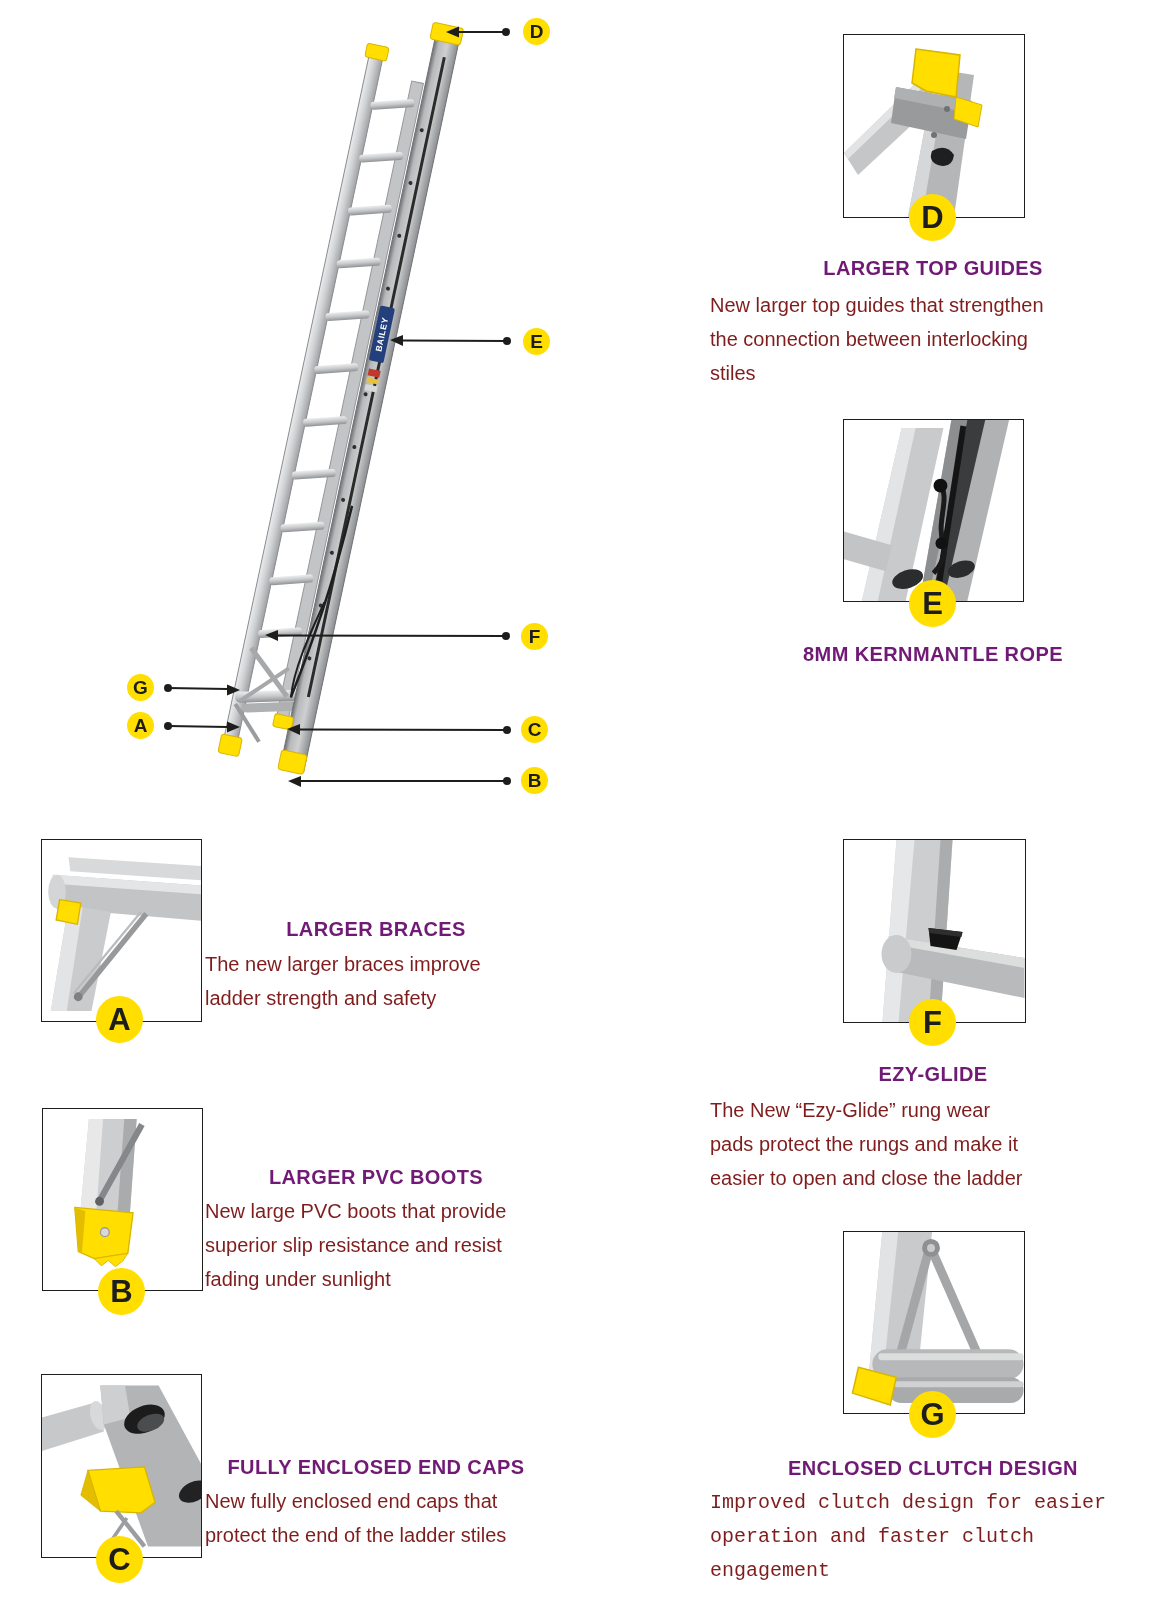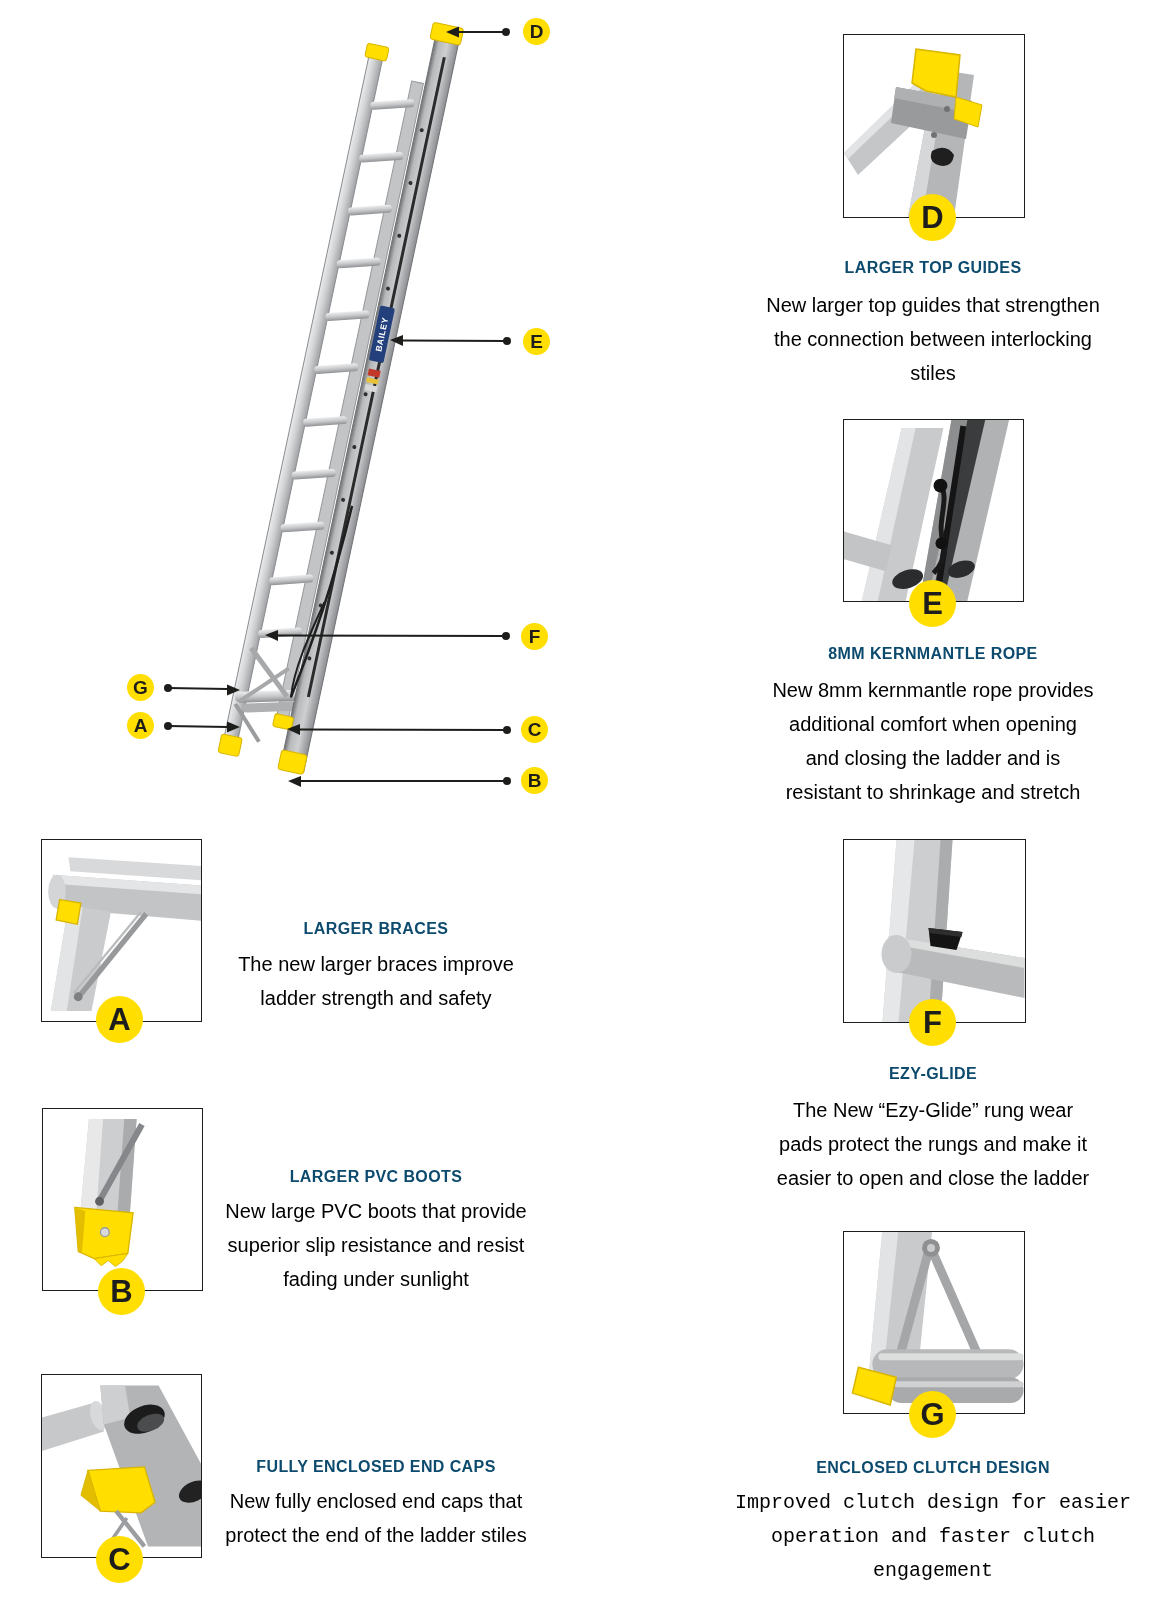--- a/index.html
+++ b/index.html
@@ -8,24 +8,24 @@
   .ladder-svg{position:absolute;left:0;top:0;}
   .callout{position:absolute;width:27px;height:27px;border-radius:50%;
            background:#FFDE00;color:#1D1D1B;font-weight:bold;font-size:19px;
            line-height:27px;text-align:center;z-index:5;}
   .imgbox{position:absolute;background:#ffffff;border:1.5px solid #1D1D1B;
           box-sizing:border-box;z-index:1;}
   .imgbox svg{display:block;width:100%;height:100%;}
   .badge{position:absolute;width:47px;height:47px;border-radius:50%;
          background:#FFDE00;color:#1D1D1B;font-weight:bold;font-size:31px;
          line-height:47px;text-align:center;z-index:3;}
-  .f-title{position:absolute;font-weight:bold;font-size:16px;line-height:24px;
-           color:#0c4a6e;text-align:center;letter-spacing:0.4px;}
-  .f-desc{position:absolute;font-size:20px;line-height:34px;color:#000000;
-          text-align:center;white-space:pre-line;}
+  .f-title{position:absolute;font-weight:bold;font-size:20px;line-height:24px;
+           color:#701a75;text-align:center;letter-spacing:0.4px;}
+  .f-desc{position:absolute;font-size:20px;line-height:34px;color:#7f1d1d;
+          white-space:pre-line;}
   .tl{left:205px;width:342px;margin-top:31px;}   
   .tr{left:710px;width:446px;}   
 </style>
 </head>
 <body>
 
 <div class="canvas">
 
   <svg class="ladder-svg" width="700" height="810" viewBox="0 0 700 810">
     <defs>
@@ -217,24 +217,20 @@
       <path d="M96,64 C108,78 92,102 100,124 C104,136 96,148 90,154" stroke="#1a1a1a" stroke-width="5" fill="none"></path>
       <circle cx="97" cy="66" r="7" fill="#111111"></circle>
       <circle cx="98" cy="124" r="6" fill="#111111"></circle>
       <polygon points="0,112 48,126 42,152 0,140" fill="#c2c4c6"></polygon>
       <ellipse cx="64" cy="160" rx="16" ry="9" fill="#2a2c2e" transform="rotate(-18 64 160)"></ellipse>
       <ellipse cx="118" cy="150" rx="14" ry="8" fill="#2a2c2e" transform="rotate(-18 118 150)"></ellipse>
     </svg>
   </div>
   <div class="badge" style="left:909px;top:580px;">E</div>
   <div class="f-title tr" style="top:642px;">8MM KERNMANTLE ROPE</div>
-  <div class="f-desc tr" style="top:673px;">New 8mm kernmantle rope provides
-additional comfort when opening
-and closing the ladder and is
-resistant to shrinkage and stretch</div>
 
   <div class="imgbox" style="left:843px;top:839px;width:183px;height:184px;">
     <svg viewBox="0 0 180 182">
       <rect width="180" height="182" fill="#ffffff"></rect>
       <polygon points="52,0 108,0 96,182 38,182" fill="#ccced0"></polygon>
       <polygon points="52,0 70,0 54,182 38,182" fill="#e6e7e8"></polygon>
       <polygon points="96,0 108,0 96,182 84,182" fill="#aaacae"></polygon>
       <polygon points="44,96 180,118 180,158 52,132" fill="#b8babc"></polygon>
       <polygon points="44,96 180,118 180,128 46,104" fill="#dcdddd"></polygon>
       <ellipse cx="52" cy="114" rx="15" ry="19" fill="#c9cbcd"></ellipse>

